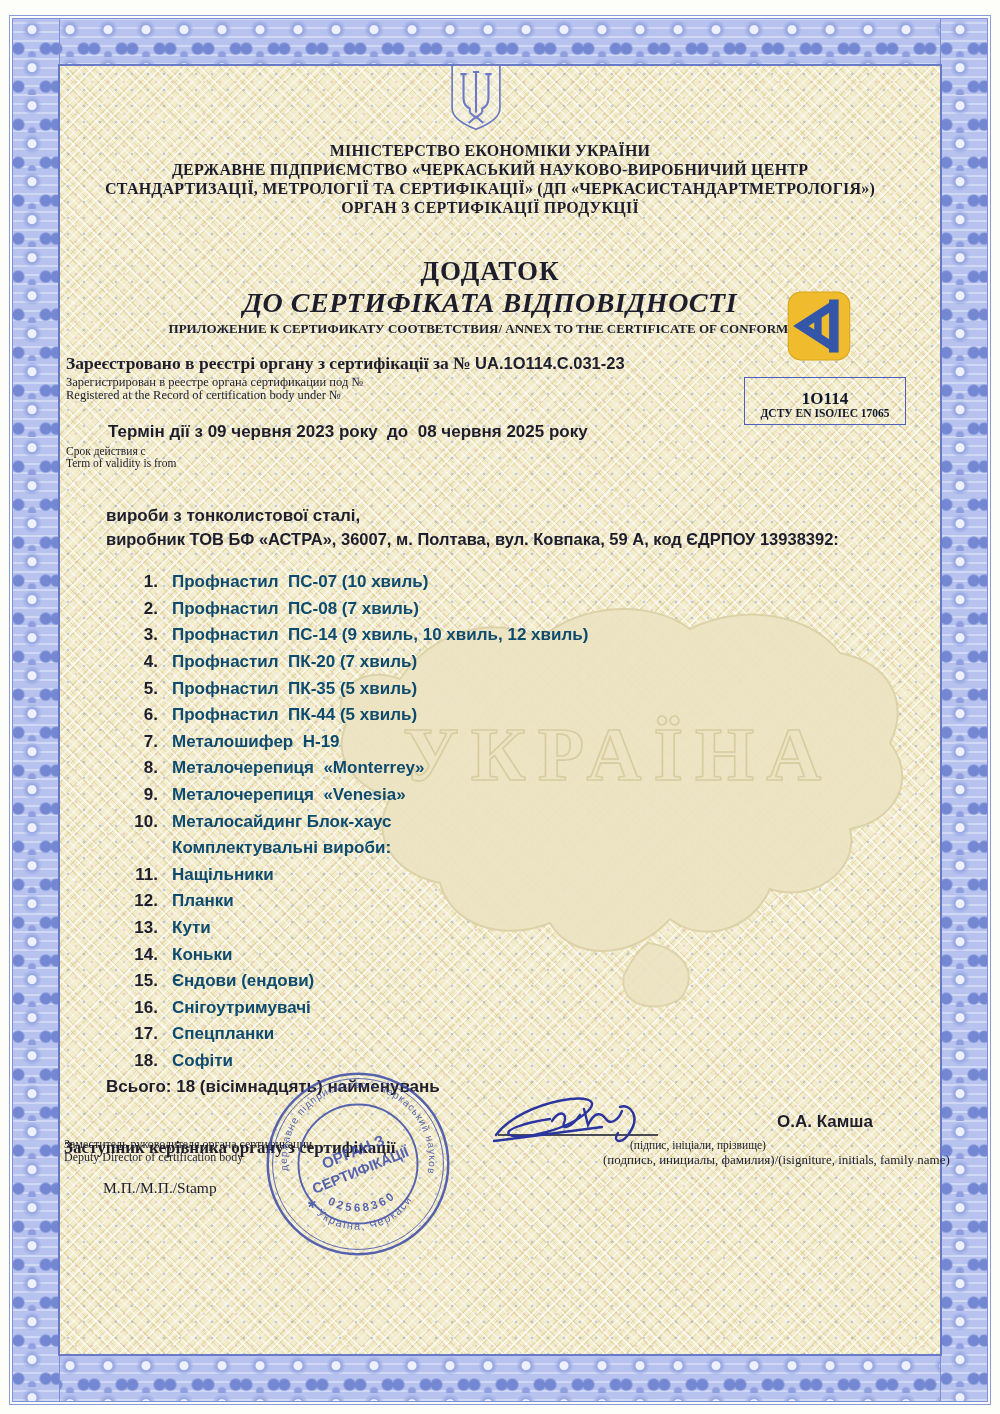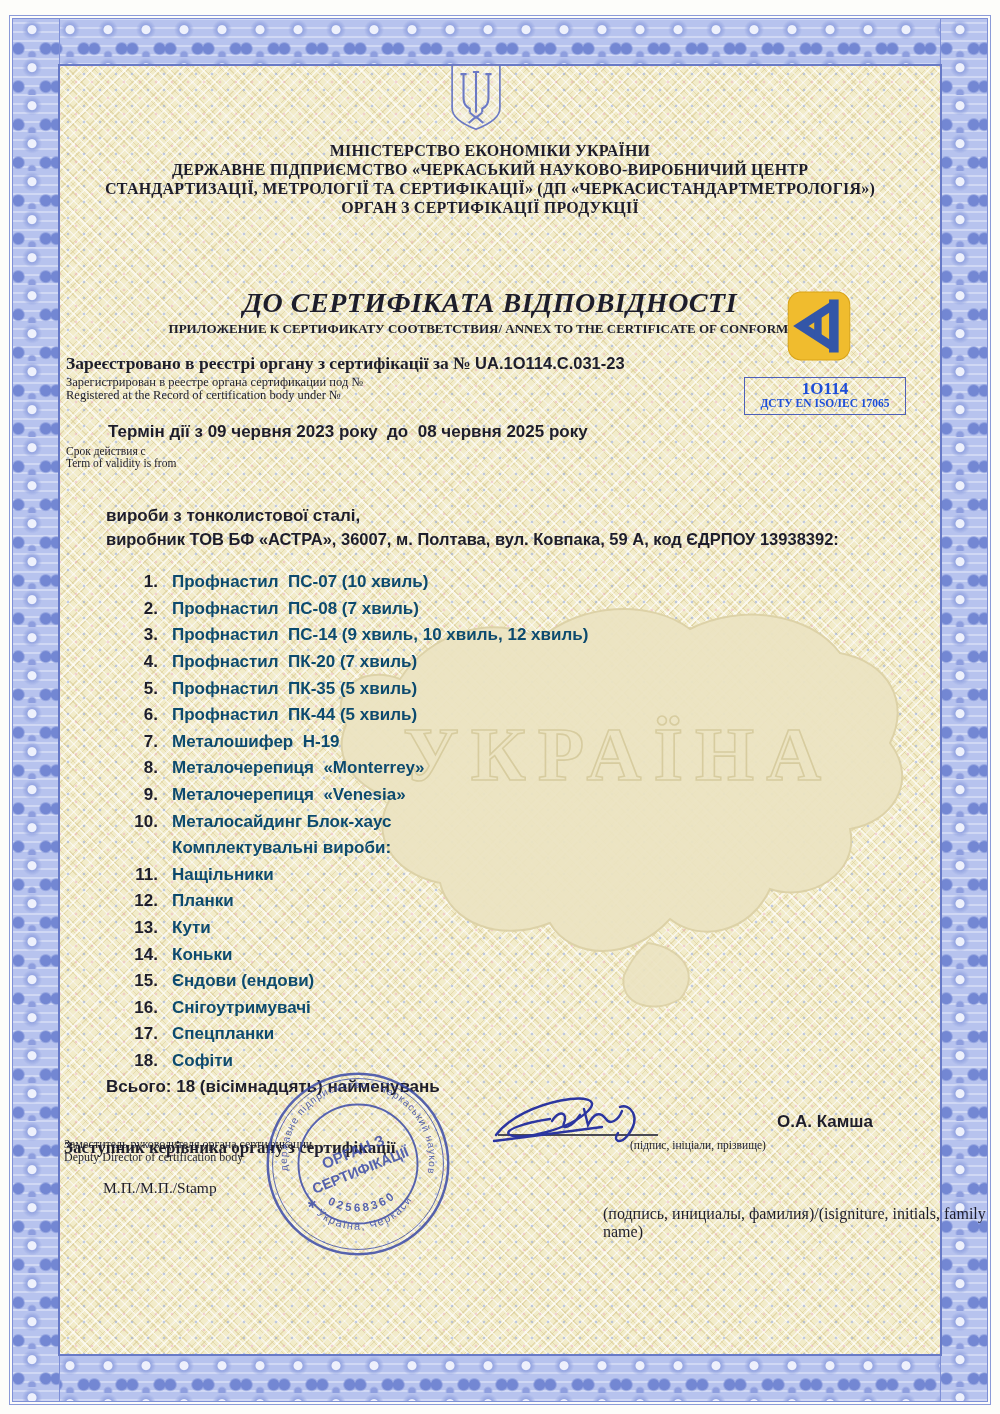--- a/index.html
+++ b/index.html
@@ -51,21 +51,21 @@
   .title-sub{top:321px;font-size:13px;}
 
   .reg-ua{left:66px;top:353px;font-size:17.5px;}
   .reg-num{font-family:"Liberation Sans","DejaVu Sans",sans-serif;font-size:16.5px;}
   .reg-ru{left:66px;top:375px;font-size:12.5px;}
   .reg-en{left:66px;top:388px;font-size:12.5px;}
 
   .emblem{left:449px;top:62px;width:54px;height:70px;}
   .naau{left:787px;top:291px;width:64px;height:70px;}
   .accbox{left:744px;top:377px;width:160px;height:34px;border:1.5px solid #4d5fba;
-    color:#1d4ed8;text-align:center;padding-top:2px;}
+    color:#0f172a;text-align:center;padding-top:12px;}
   .accbox .code{font-size:17px;line-height:17px;}
   .accbox .std{font-size:11.5px;line-height:13px;}
 
   .val-ua{left:66px;top:422px;font-size:17px;}
   .val-ru{left:66px;top:445px;font-size:11.5px;}
   .val-en{left:66px;top:457px;font-size:11.5px;}
 
   .man-1{left:64px;top:506px;font-size:17px;}
   .man-2{left:64px;top:530px;font-size:16.5px;}
 
@@ -76,21 +76,21 @@
   .total{left:64px;top:1077px;font-size:17px;text-align:right;}
 
   .role-ua{left:64px;top:1138px;font-size:17px;}
   .role-ru{left:64px;top:1137px;font-size:12px;}
   .role-en{left:64px;top:1150px;font-size:12px;}
   .mp{left:103px;top:1179px;font-size:15.5px;}
 
   .signer{left:735px;top:1112px;font-size:17px;}
   .sig-line{left:498px;top:1134px;width:160px;height:1.5px;background:#4a4a55;}
   .cap-1{left:630px;top:1139px;font-size:11.5px;}
-  .cap-2{left:603px;top:1205px;font-size:16px;}
+  .cap-2{left:603px;top:1152px;font-size:13px;}
 
   .signature{left:492px;top:1085px;width:190px;height:60px;z-index:5;}
   .stamp{left:262px;top:1068px;width:192px;height:192px;z-index:6;opacity:.85;}
   .watermark{left:318px;top:545px;width:610px;height:530px;z-index:3;}
 </style>
 </head>
 <body>
 
 <div class="page">
 
@@ -123,20 +123,21 @@
     </g>
   </svg>
 
   <div class="abs center-block org-lines serifb txt-black">
     <div>МІНІСТЕРСТВО ЕКОНОМІКИ УКРАЇНИ</div>
     <div>ДЕРЖАВНЕ ПІДПРИЄМСТВО «ЧЕРКАСЬКИЙ НАУКОВО-ВИРОБНИЧИЙ ЦЕНТР</div>
     <div>СТАНДАРТИЗАЦІЇ, МЕТРОЛОГІЇ ТА СЕРТИФІКАЦІЇ» (ДП «ЧЕРКАСИСТАНДАРТМЕТРОЛОГІЯ»)</div>
     <div>ОРГАН З СЕРТИФІКАЦІЇ ПРОДУКЦІЇ</div>
   </div>
 
+  <div class="abs center-block title-1 serifb txt-black">ДОДАТОК</div>
   <div class="abs center-block title-2 serifb txt-black">ДО СЕРТИФІКАТА ВІДПОВІДНОСТІ</div>
   <div class="abs center-block title-sub serifb txt-black">ПРИЛОЖЕНИЕ К СЕРТИФИКАТУ СООТВЕТСТВИЯ/ ANNEX TO THE CERTIFICATE OF CONFORMITY</div>
 
   <div class="abs reg-ua serifb txt-black"><span>Зареєстровано в реєстрі органу з сертифікації за № </span><span class="reg-num">UA.1О114.С.031-23</span></div>
   <div class="abs reg-ru txt-black">Зарегистрирован в реестре органа сертификации под №</div>
   <div class="abs reg-en txt-black">Registered at the Record of certification body under №</div>
 
   <svg class="abs naau" viewBox="0 0 60 66">
     <rect x="1" y="1" width="58" height="64" rx="12" fill="#f0bc2e" stroke="#d9a418" stroke-width="1"></rect>
     <g stroke="#3356a8" fill="none">

